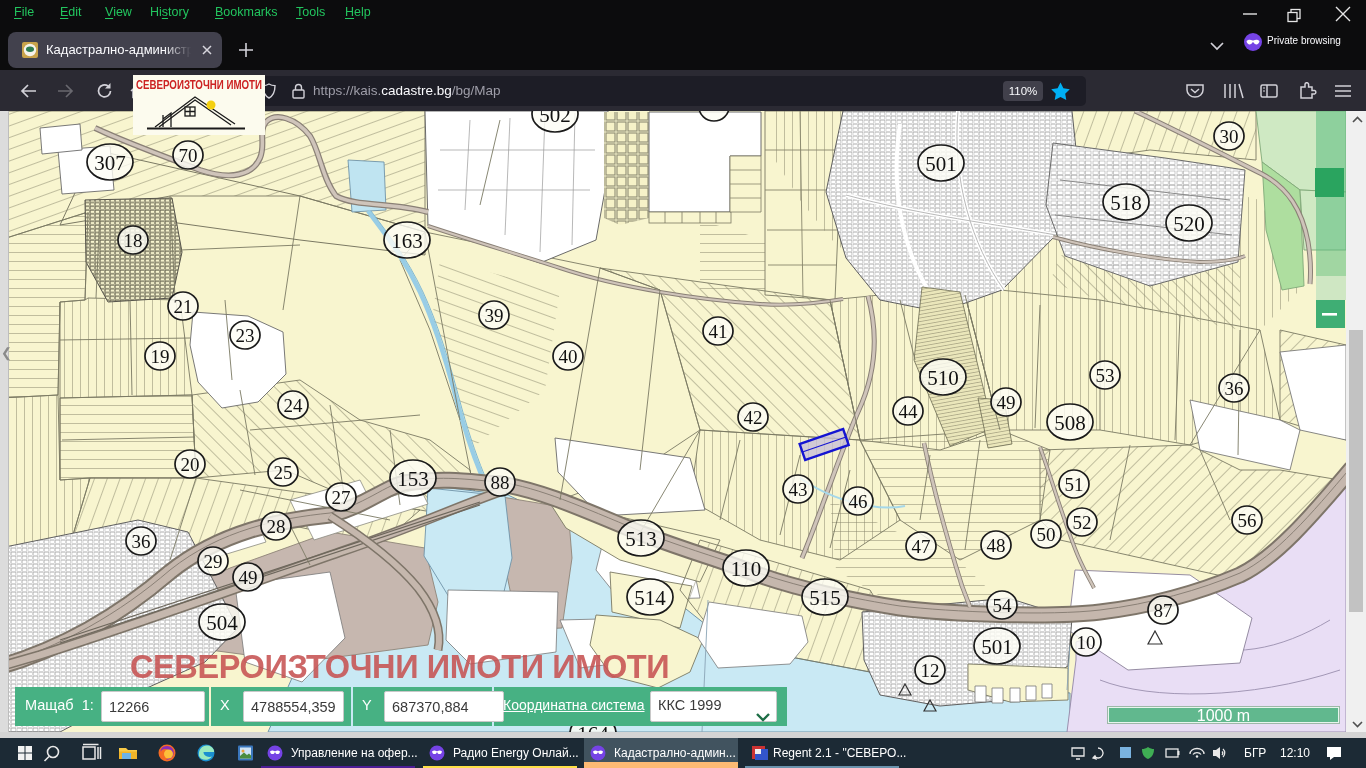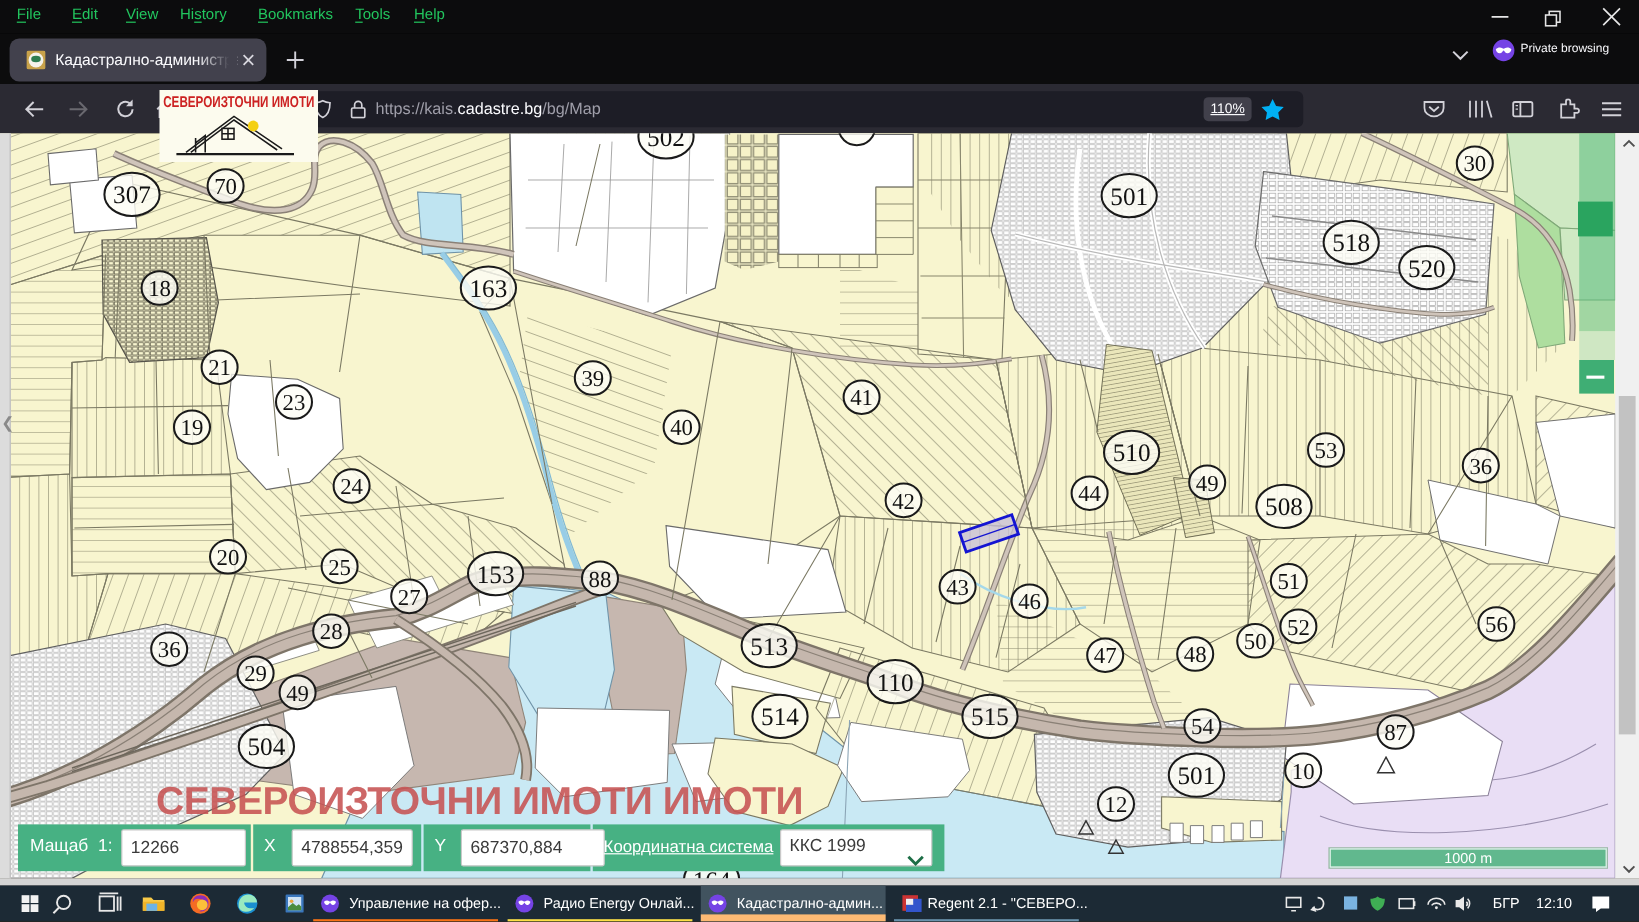--- a/index.html
+++ b/index.html
@@ -12,37 +12,37 @@
   #menubar span { position:absolute; top:5px; }
   #menubar u { text-decoration:underline; text-underline-offset:2px; }
   #tabbar { left:0; top:28px; width:1366px; height:42px; background:#0c0c0d; }
   #tab { left:8px; top:4px; width:214px; height:36px; background:#42414d; border-radius:8px; }
   #tabtitle { left:38px; top:10px; width:152px; height:18px; color:#fbfbfe; font-size:13px; white-space:nowrap; overflow:hidden; }
   #tabfade { right:24px; top:4px; width:34px; height:28px; background:linear-gradient(90deg, rgba(66,65,77,0), #42414d 80%); }
   #navbar { left:0; top:70px; width:1366px; height:41px; background:#2b2a33; }
   #urlbar { left:250px; top:76px; width:836px; height:30px; background:#1d1d26; border-radius:5px; }
   #urltext { left:313px; top:83px; font-size:13.5px; color:#9f9ea9; }
   #urltext b { color:#fbfbfe; font-weight:normal; }
-  #zoombadge { left:1003px; top:81px; width:40px; height:20px; background:#41404b; border-radius:4px; color:#fbfbfe; font-size:11.5px; text-align:center; line-height:20px;text-decoration:underline; }
+  #zoombadge { left:1003px; top:81px; width:40px; height:20px; background:#41404b; border-radius:4px; color:#fbfbfe; font-size:11.5px; text-align:center; line-height:20px; }
 
   
   #page { left:0; top:111px; width:1366px; height:621px; background:#f7f4cd; }
   #leftstrip { left:0; top:111px; width:9px; height:621px; background:#dcdcdc; border-right:1px solid #bdbdbd; }
   #leftchev { left:1px; top:345px; color:#8a8a8a; font-size:13px; }
   #vscroll { left:1346px; top:111px; width:20px; height:621px; background:#f0f0f0; }
   #vthumb { left:1349px; top:330px; width:14px; height:282px; background:#c2c2c2; border-radius:0px; }
   #hscroll { left:0px; top:732px; width:1366px; height:6px; background:#d4d4d4; }
 
   
   .gseg { top:687px; height:39px; background:#47b183; }
   .glabel { color:#fff; font-size:14.5px; top:697px; position:absolute; }
   .ginput { top:691px; height:31px; background:#fff; border:1px solid #c8c8c8; border-radius:2px; color:#3a3a3a; font-size:14.5px; padding:5px 7px; position:absolute; font-family:"Liberation Sans", sans-serif; }
 
   
-  #scalebar { left:1108px; top:707px; width:231px; height:16px; background:rgba(62,174,116,0.8); border:1px solid #e8f5ee; box-shadow:0 0 0 1px #9db8a8; color:#fff; font-size:12px; text-align:center; line-height:15px; }
+  #scalebar { left:1108px; top:707px; width:231px; height:16px; background:rgba(62,174,116,0.8); border:1px solid #e8f5ee; box-shadow:0 0 0 1px #9db8a8; color:#fff; font-size:16px; text-align:center; line-height:15px; }
 
   
   #wmark { left:130px; top:649px; width:600px; color:rgba(198,82,82,0.88); font-size:32.5px; font-weight:bold; letter-spacing:-0.4px; }
 
   
   #logo { left:133px; top:75px; width:132px; height:60px; background:#fdfdf2; }
 
   
   #taskbar { left:0; top:738px; width:1366px; height:30px; background:#1c2a35; }
   .tbtn { position:absolute; top:738px; height:30px; color:#fff; font-size:12px; }
@@ -501,21 +501,21 @@
 
   <circle cx="196" cy="15" r="8.5" fill="#1a8fd0"></circle>
   <path d="M189 18 C188 11 193 7 197.5 7.5 C202.5 8 204.5 12 204 14 L193.5 14 C193.5 17.5 197.5 20 202 18.5 C198.5 23.5 190.5 22.5 189 18 Z" fill="#9aeabf"></path>
 
   <rect x="228" y="7.5" width="15" height="15" rx="1" fill="#3a77bd"></rect>
   <rect x="230" y="9.5" width="11" height="11" fill="#cfe3f5"></rect>
   <circle cx="233" cy="13" r="1.5" fill="#e8a33d"></circle>
   <path d="M230 18 L234 14.5 L237 17 L239 15.5 L241 17.5 V20.5 H230 Z" fill="#4a8c3f"></path>
 </svg>
 
-<div class="tbtn abs" style="left:261px; width:154px; border-bottom:2px solid #f97316;">
+<div class="tbtn abs" style="left:261px; width:154px; border-bottom:2px solid #4c1d95;">
     <span class="ttext">Управление на офер...</span>
   </div>
 <div class="tbtn abs" style="left:423px; width:154px; border-bottom:2px solid #fde047;">
     <span class="ttext">Радио Energy Онлай...</span>
   </div>
 <div class="tbtn abs" style="left:584px; width:154px; background:#41535f; border-bottom:6px solid #fdba74;">
     <span class="ttext">Кадастрално-админ...</span>
   </div>
 <div class="tbtn abs" style="left:745px; width:154px; border-bottom:2px solid #6a93ad;">
     <span class="ttext" style="left:28px">Regent 2.1 - "СЕВЕРО...</span>

